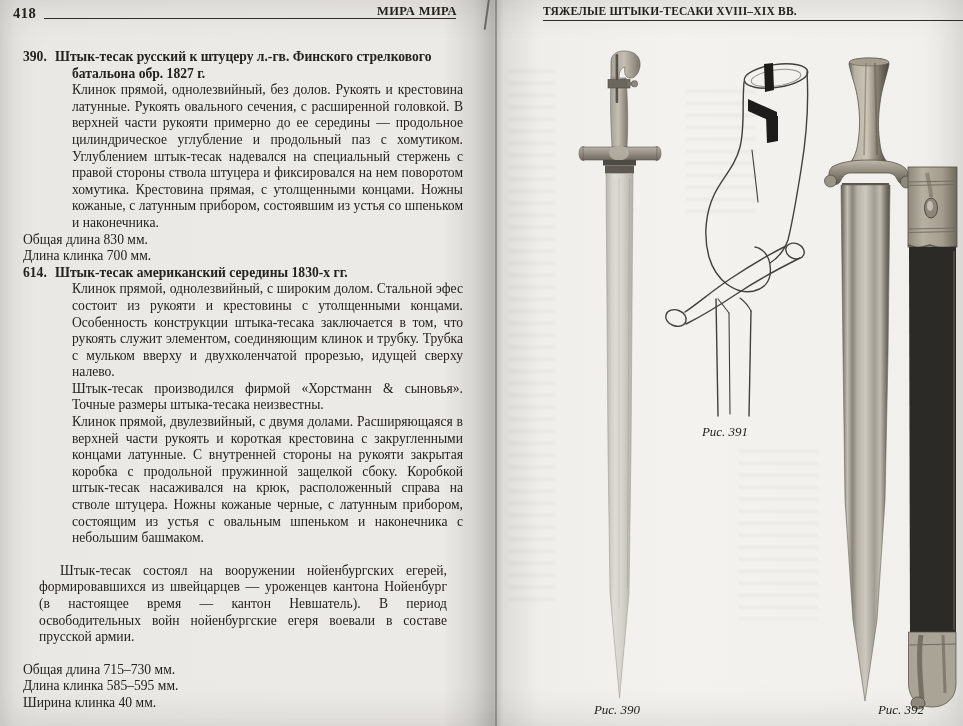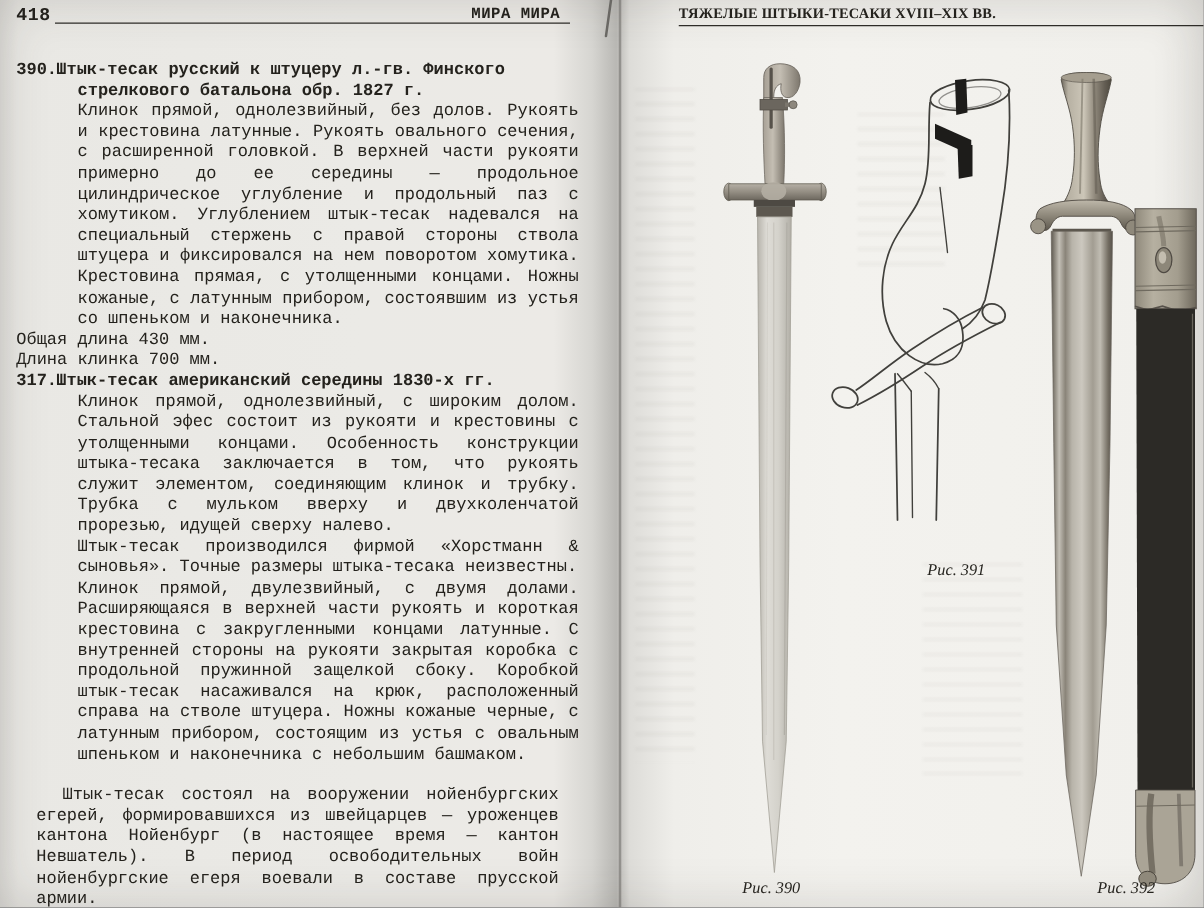--- a/index.html
+++ b/index.html
@@ -12,32 +12,32 @@
       #efeeea 56%, #f3f2ee 70%, #f1f0ec 96%, #e9e8e4 100%);
     box-shadow:inset 0 0 40px rgba(60,58,52,.18);
   }
   
   .spine-line{position:absolute;left:495px;top:0;width:2px;height:726px;
     background:rgba(88,86,82,.45);filter:blur(.6px);}
   .spine-thread{position:absolute;left:486px;top:-4px;width:2px;height:34px;
     background:#6a6864;transform:rotate(8deg);border-radius:2px;}
   
   .page{position:absolute;top:0;height:726px;}
-  .page-left{left:0;width:480px;font-family:Liberation Mono, monospace;}
+  .page-left{left:0;width:480px;}
   .page-right{left:500px;width:463px;}
   
   .pagenum{position:absolute;left:13px;top:5px;font-size:14.5px;font-weight:bold;letter-spacing:.5px;}
   .rule{position:absolute;height:1.3px;background:#2e2c28;}
   .rule-left{left:44px;top:18px;width:412px;}
   .running-left{position:absolute;left:377px;top:4px;font-size:12.5px;font-weight:bold;letter-spacing:.4px;white-space:nowrap;}
   .running-right{position:absolute;left:43px;top:5px;font-size:11.5px;font-weight:bold;letter-spacing:.2px;white-space:nowrap;}
   .rule-right{left:43px;top:20px;right:0;}
   
   .textflow{position:absolute;left:0;top:49px;width:480px;box-sizing:border-box;
-    padding:0 17px 0 13px;font-size:13.6px;line-height:16.6px;}
+    padding:0 17px 0 23px;font-size:13.6px;line-height:16.6px;}
   .entry-title{position:relative;margin-left:49px;text-indent:-17px;font-weight:bold;}
   .entry-num{position:absolute;left:-49px;top:0;width:46px;text-indent:0;font-weight:bold;}
   .entry-body p{margin:0 0 0 49px;text-align:justify;}
   .spec{margin:0;}
   .outer-par{margin:16px;text-indent:21px;text-align:justify;}
   
   .fig{position:absolute;}
   .fig-caption{position:absolute;width:60px;text-align:center;font-style:italic;
     font-size:13px;color:#26241f;white-space:nowrap;}
   
@@ -62,27 +62,27 @@
 
     <div class="textflow">
 
       <div class="entry">
         <div class="entry-title">
           <span class="entry-num">390.</span><span>Штык-тесак русский к штуцеру л.-гв. Финского стрелкового батальона обр. 1827 г.</span>
         </div>
         <div class="entry-body">
           <p>Клинок прямой, однолезвийный, без долов. Рукоять и крестовина латунные. Рукоять овального сечения, с расширенной головкой. В верхней части рукояти примерно до ее середины — продольное цилиндрическое углубление и продольный паз с хомутиком. Углублением штык-тесак надевался на специальный стержень с правой стороны ствола штуцера и фиксировался на нем поворотом хомутика. Крестовина прямая, с утолщенными концами. Ножны кожаные, с латунным прибором, состоявшим из устья со шпеньком и наконечника.</p>
         </div>
-        <div class="spec">Общая длина 430 мм.</div>
+        <div class="spec">Общая длина 830 мм.</div>
         <div class="spec">Длина клинка 700 мм.</div>
       </div>
 
       <div class="entry">
         <div class="entry-title">
-          <span class="entry-num">317.</span><span>Штык-тесак американский середины 1830-х гг.</span>
+          <span class="entry-num">614.</span><span>Штык-тесак американский середины 1830-х гг.</span>
         </div>
         <div class="entry-body">
           <p>Клинок прямой, однолезвийный, с широким долом. Стальной эфес состоит из рукояти и крестовины с утолщенными концами. Особенность конструкции штыка-тесака заключается в том, что рукоять служит элементом, соединяющим клинок и трубку. Трубка с мульком вверху и двухколенчатой прорезью, идущей сверху налево.</p>
           <p>Штык-тесак производился фирмой «Хорстманн &amp; сыновья». Точные размеры штыка-тесака неизвестны.</p>
         </div>
       </div>
 
       <div class="entry">
         <div class="entry-body">
           <p>Клинок прямой, двулезвийный, с двумя долами. Расширяющаяся в верхней части рукоять и короткая крестовина с закругленными концами латунные. С внутренней стороны на рукояти закрытая коробка с продольной пружинной защелкой сбоку. Коробкой штык-тесак насаживался на крюк, расположенный справа на стволе штуцера. Ножны кожаные черные, с латунным прибором, состоящим из устья с овальным шпеньком и наконечника с небольшим башмаком.</p>
@@ -239,21 +239,21 @@
       <path d="M93,196 L93,575" stroke="#17161 4" stroke-width="1" opacity=".5" fill="none"></path>
 
       <path d="M90.5,577 L138,577 L138,628 C138,644 127,652 114,652 C101,652 90.5,644 90.5,628 Z" fill="#aaa496" stroke="#4f4a43" stroke-width=".7"></path>
       <path d="M103,580 C100,600 102,624 104,644" stroke="#4a453d" stroke-width="5" opacity=".55" fill="none"></path>
       <path d="M125,580 L127,638" stroke="#55504a" stroke-width="3" opacity=".5" fill="none"></path>
       <path d="M91,590 L138,589" stroke="#6f6a5f" stroke-width="1" fill="none"></path>
       <ellipse cx="100" cy="648" rx="7" ry="6" fill="#8f897b" stroke="#4a453d" stroke-width=".8"></ellipse>
     </svg>
 
     <div class="fig-caption" style="left:87px;top:702px;">Рис. 390</div>
-    <div class="fig-caption" style="left:195px;top:448px;margin-left:40px;">Рис. 391</div>
+    <div class="fig-caption" style="left:195px;top:424px;">Рис. 391</div>
     <div class="fig-caption" style="left:371px;top:702px;">Рис. 392</div>
   </div>
 
   <div class="spine-line"></div>
   <div class="spine-thread"></div>
 
 
 </div>
 
 </body></html>

